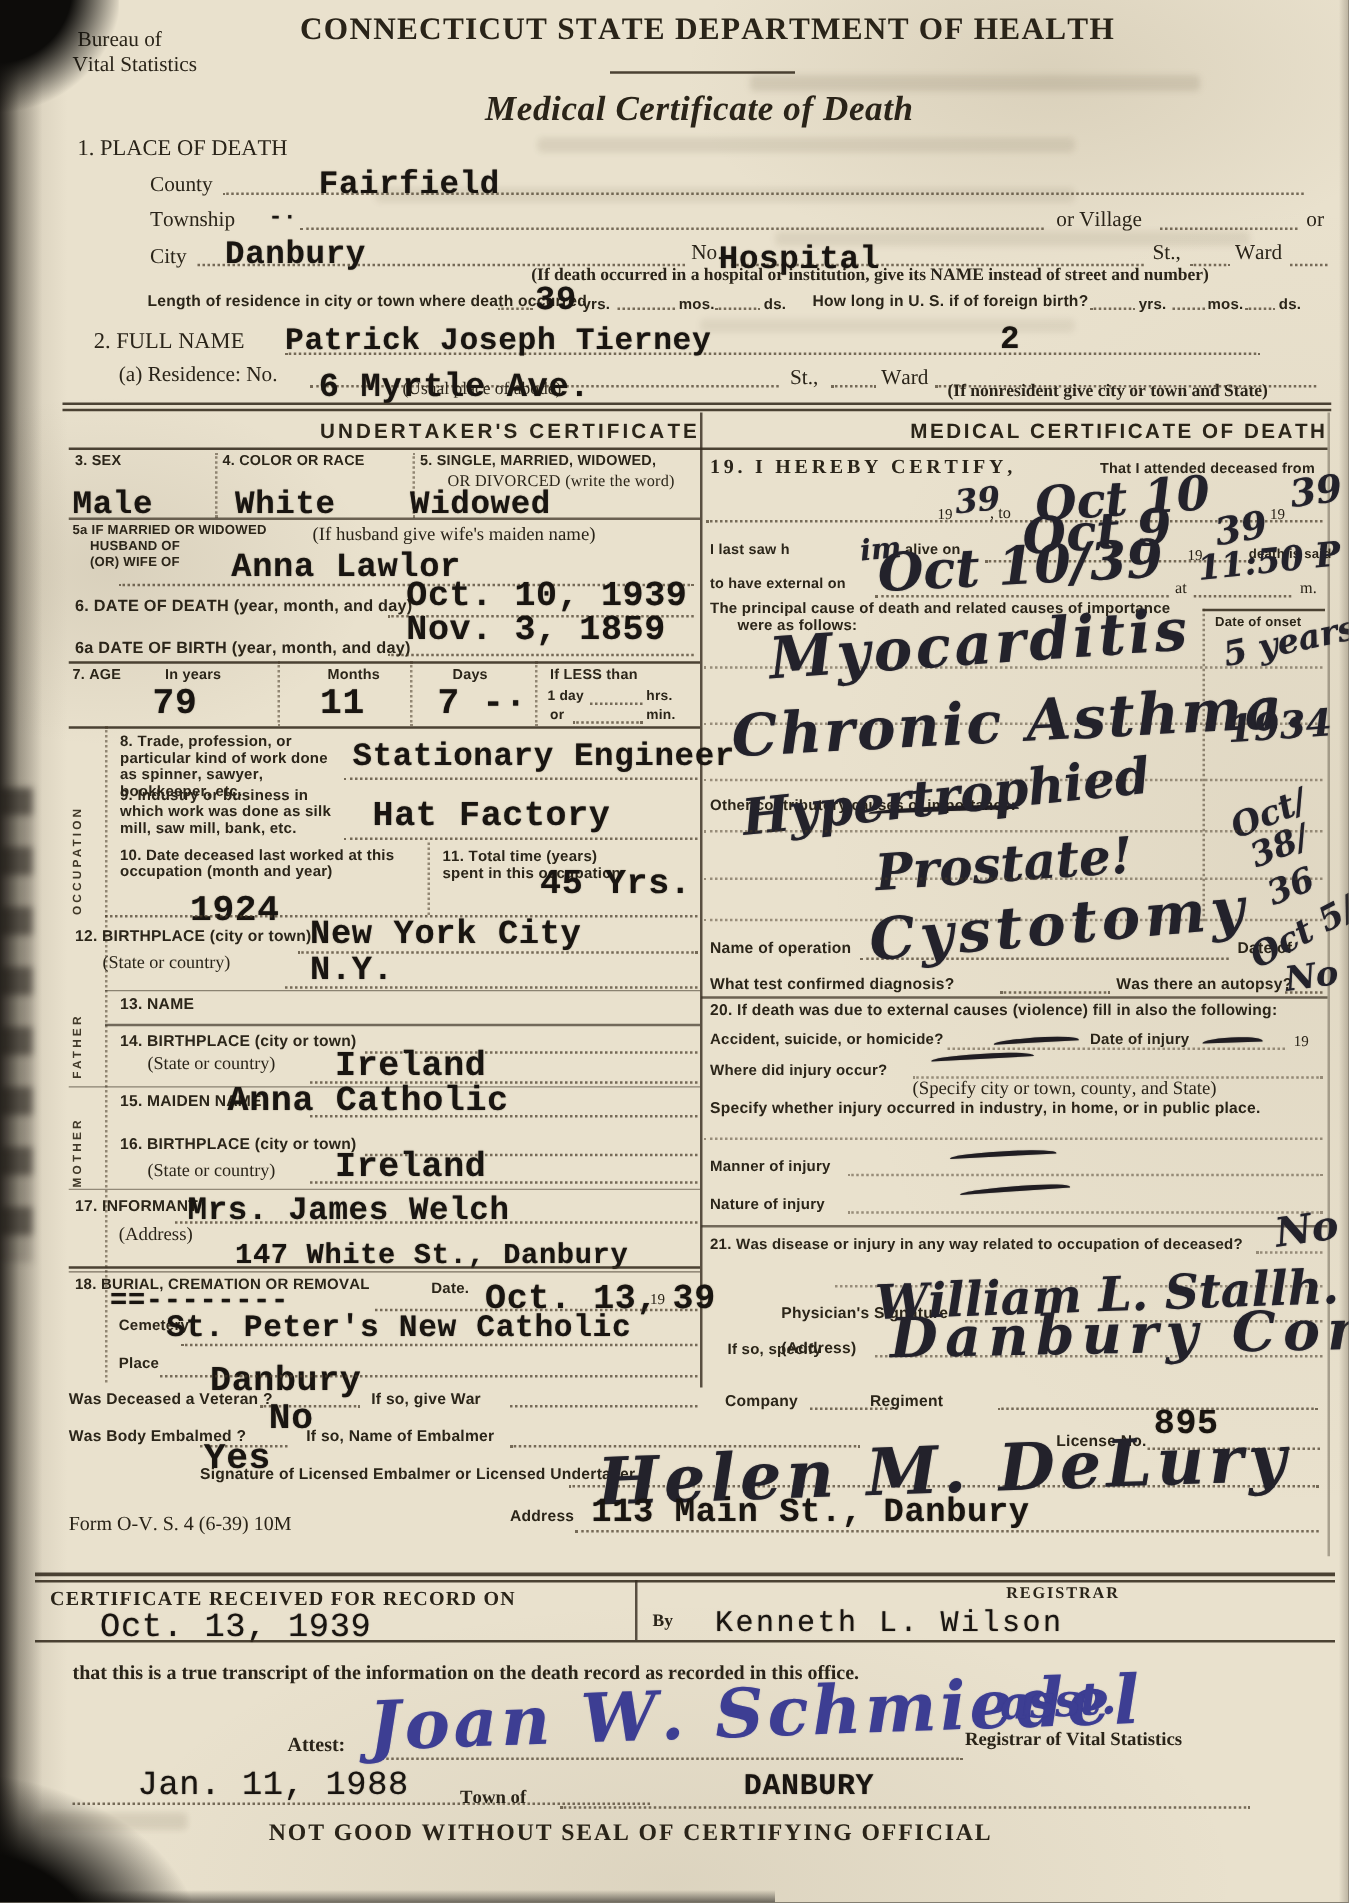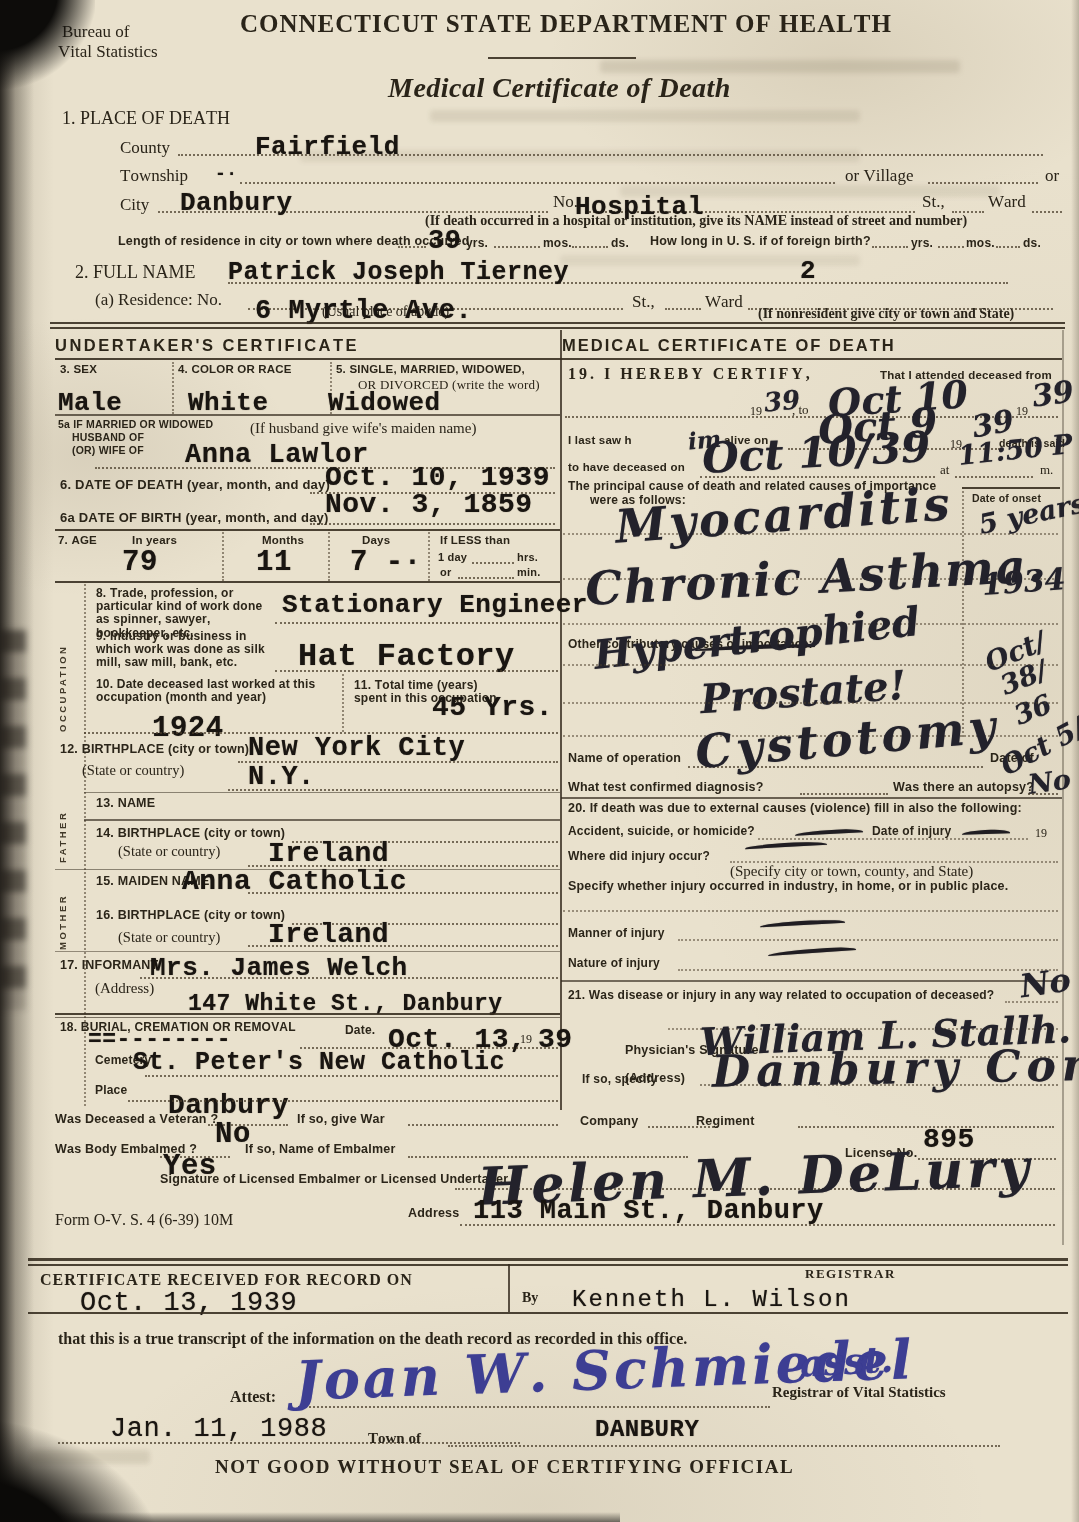--- a/index.html
+++ b/index.html
@@ -19,21 +19,21 @@
 .sb{font-family:"Liberation Sans","DejaVu Sans",sans-serif;font-weight:700;color:#2b2godst519;color:#2b2519;font-size:12px;letter-spacing:.2px}
 .tw{font-family:"Liberation Mono","DejaVu Sans Mono",monospace;font-weight:700;color:#191511;font-size:24px;letter-spacing:.5px;text-shadow:0 0 1px rgba(25,18,8,.55)}
 .hw{font-family:"DejaVu Serif","Liberation Serif",serif;font-style:italic;font-weight:700;color:#23222b;font-size:30px;text-shadow:0 0 1px rgba(30,28,45,.45)}
 .hwb{font-family:"DejaVu Serif","Liberation Serif",serif;font-style:italic;font-weight:700;color:#3d3e93;text-shadow:0 0 1px rgba(50,50,140,.4)}
 .dl{border-bottom:2px dotted rgba(72,60,42,.72);height:0}
 .sl{background:rgba(52,43,30,.88);height:2px}
 .vdl{border-left:2px dotted rgba(72,60,42,.55);width:0}
 .vsl{background:rgba(52,43,30,.8);width:2px}
 .vt{writing-mode:vertical-rl;transform:rotate(180deg);font-family:"Liberation Sans",sans-serif;font-weight:700;font-size:9.5px;letter-spacing:2.5px;color:#403828}
 .wrap{white-space:normal;line-height:1.1}
-.ctr{text-align:left}
+.ctr{text-align:right}
 .inkdash{height:3.5px;background:#201d22;border-radius:60% 40% 50% 50%/100% 100% 0 0;box-shadow:0 0 1px rgba(0,0,0,.4)}
 .ghost{filter:blur(2.5px);background:rgba(105,92,66,.16);border-radius:4px}
 .edge{pointer-events:none}
 </style>
 </head>
 <body>
 
 <div id="paper">
 
  <i class="a ghost edge" style="left:600px;top:60px;width:360px;height:13px"></i>
@@ -152,21 +152,21 @@
  <span class="a tw" style="left:256px;top:546px;font-size:29px">11</span>
  <span class="a tw" style="left:350px;top:546px;font-size:29px">7 -·</span>
  <i class="a sl" style="left:55px;top:581px;width:505px;height:1.5px"></i>
 
  <span class="a vt" style="left:57px;top:592px;height:140px">OCCUPATION</span>
  <i class="a vdl" style="left:84px;top:581px;height:525px"></i>
  <span class="a sb wrap" style="left:96px;top:587px;width:182px;font-size:12px">8.  Trade, profession, or particular kind of work done as spinner, sawyer, bookkeeper, etc.</span>
  <span class="a tw" style="left:282px;top:590px;font-size:26px">Stationary Engineer</span>
  <i class="a dl" style="left:275px;top:622px;width:283px"></i>
  <span class="a sb wrap" style="left:96px;top:630px;width:182px;font-size:12px">9.  Industry or business in which work was done as silk mill, saw mill, bank, etc.</span>
- <span class="a tw" style="left:298px;top:638px;font-size:32px">Hat Factory</span>
+ <span class="a tw" style="left:298px;top:638px;font-size:28px">Hat Factory</span>
  <i class="a dl" style="left:275px;top:670px;width:283px"></i>
  <span class="a sb wrap" style="left:96px;top:678px;width:232px;font-size:12px">10.  Date deceased last worked at this occupation (month and year)</span>
  <i class="a vdl" style="left:342px;top:674px;height:58px"></i>
  <span class="a sb wrap" style="left:354px;top:679px;width:160px;font-size:12px">11.  Total time (years) spent in this occupation</span>
  <span class="a tw" style="left:152px;top:712px;font-size:29px">1924</span>
  <span class="a tw" style="left:432px;top:692px;font-size:28px">45 Yrs.</span>
  <i class="a dl" style="left:84px;top:732px;width:474px"></i>
 
  <span class="a sb" style="left:60px;top:742px;font-size:12.5px">12. BIRTHPLACE (city or town)</span>
  <span class="a tw" style="left:248px;top:733px;font-size:27px">New York City</span>
@@ -254,21 +254,21 @@
  <span class="a srf" style="left:1016px;top:404px;font-size:12px">19</span>
  <span class="a hw" style="left:1032px;top:376px;font-size:30px;transform:rotate(-8deg)">39</span>
  <span class="a sb" style="left:568px;top:434px;font-size:11.5px">I last saw h</span>
  <span class="a hw" style="left:688px;top:426px;font-size:23px;transform:rotate(-5deg)">im</span>
  <span class="a sb" style="left:724px;top:434px;font-size:11.5px">alive on</span>
  <i class="a dl" style="left:788px;top:448px;width:212px"></i>
  <span class="a hw" style="left:818px;top:402px;font-size:40px;transform:rotate(-4deg)">Oct 9</span>
  <span class="a srf" style="left:950px;top:437px;font-size:12px">19</span>
  <span class="a hw" style="left:972px;top:406px;font-size:30px;transform:rotate(-10deg)">39</span>
  <span class="a sb" style="left:999px;top:437px;font-size:10.5px">death is said</span>
- <span class="a sb" style="left:568px;top:461px;font-size:11.5px">to have deceased on</span>
+ <span class="a sb" style="left:568px;top:461px;font-size:11.5px">to have external on</span>
  <i class="a dl" style="left:700px;top:476px;width:235px"></i>
  <span class="a hw" style="left:702px;top:428px;font-size:42px;transform:rotate(-3deg)">Oct 10/39</span>
  <span class="a srf" style="left:940px;top:462px;font-size:13px">at</span>
  <span class="a hw" style="left:958px;top:434px;font-size:27px;transform:rotate(-6deg)">11:50 P</span>
  <i class="a dl" style="left:955px;top:476px;width:78px"></i>
  <span class="a srf" style="left:1040px;top:462px;font-size:13px">m.</span>
 
  <span class="a sb" style="left:568px;top:479px;font-size:12px">The principal cause of death and related causes of importance</span>
  <span class="a sb" style="left:590px;top:493px;font-size:12px">were as follows:</span>
  <i class="a sl" style="left:962px;top:487px;width:98px;height:1.5px"></i>

